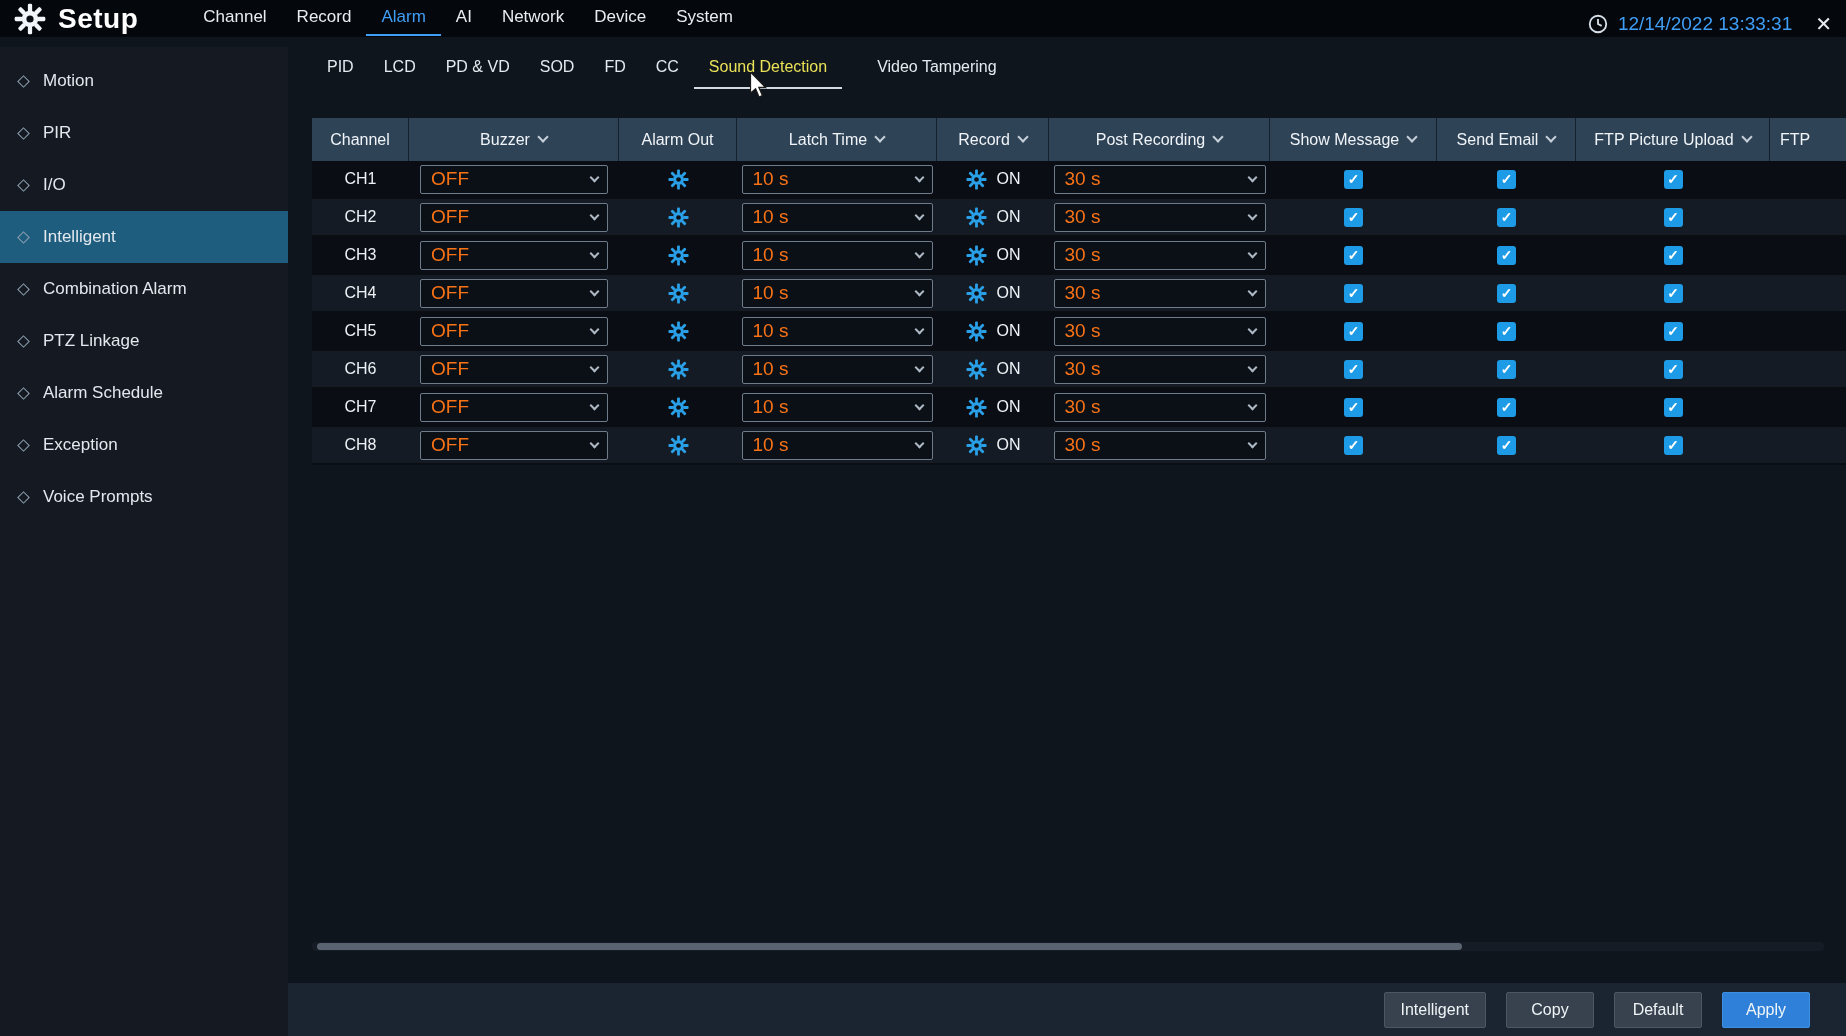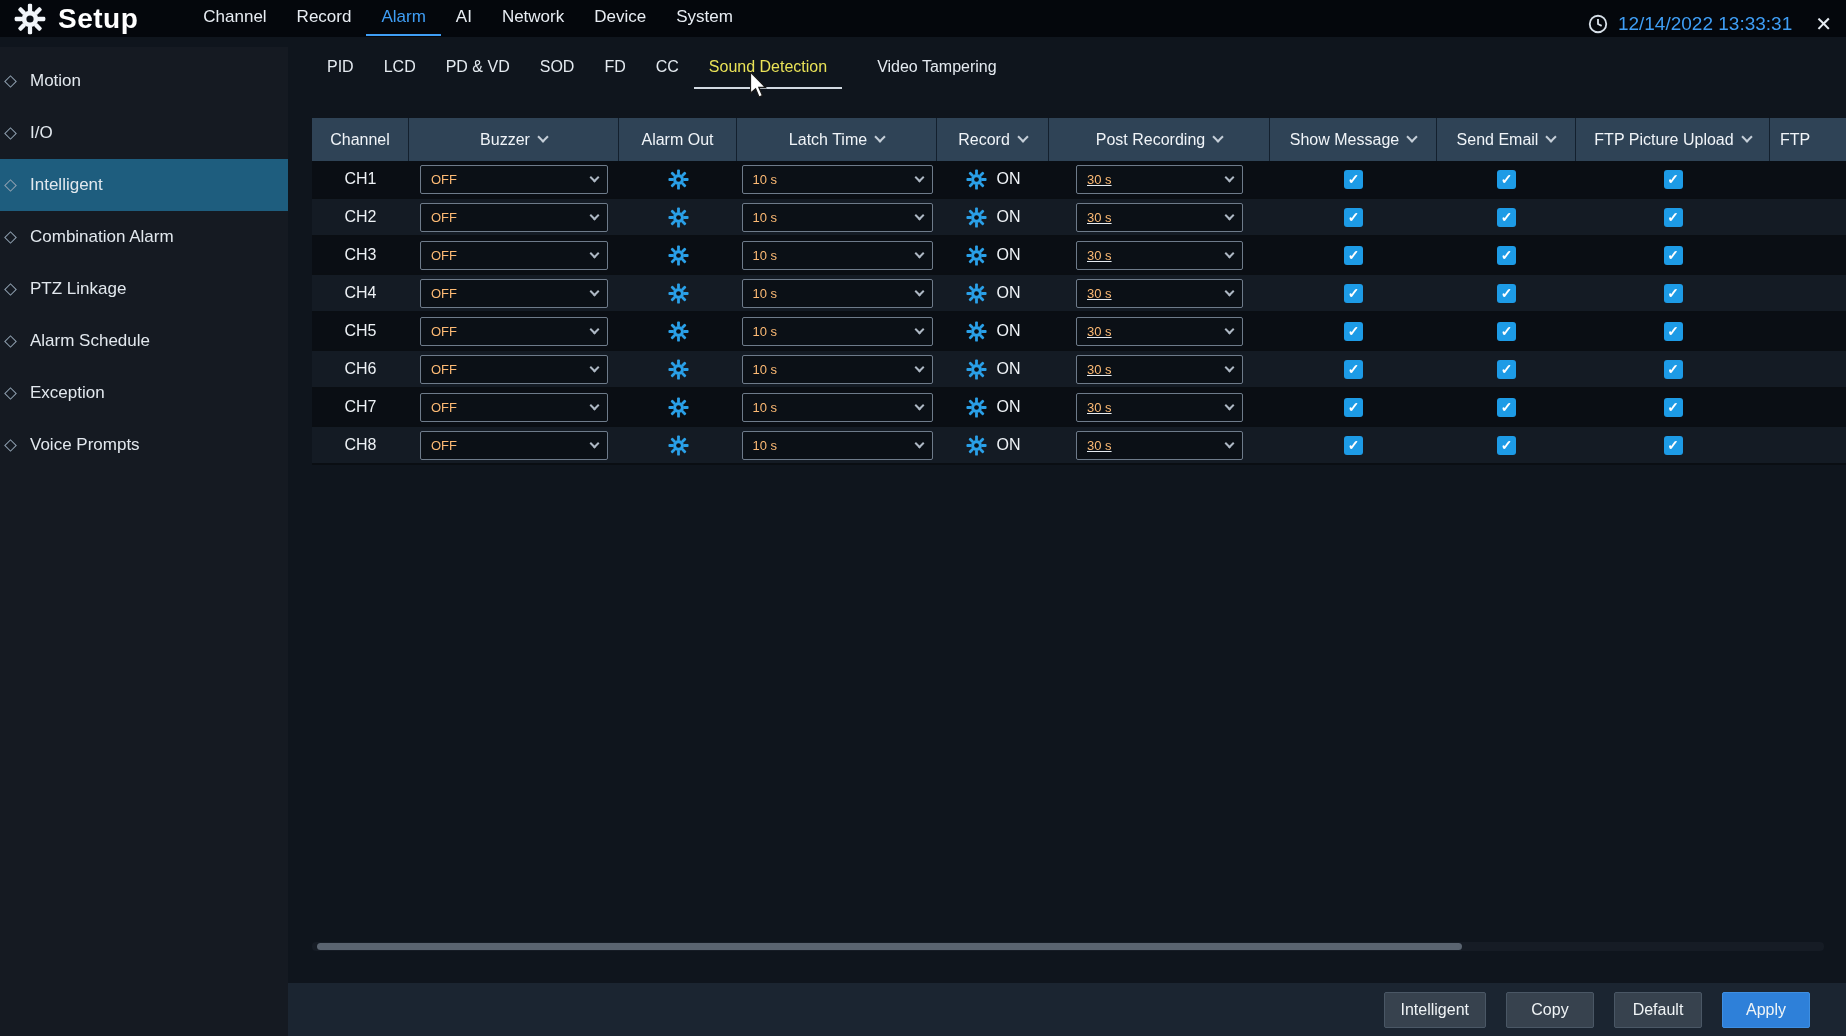--- a/index.html
+++ b/index.html
@@ -22,21 +22,21 @@
   .menu-item.active { color:var(--accent-blue,#3f9ef5); border-bottom-color:var(--accent-blue,#3f9ef5); }
   .topbar-right { position:absolute; right:14px; top:0; height:47px;
                   display:flex; align-items:center; gap:9px; }
   .datetime { font-size:19px; color:var(--accent-blue,#3f9ef5); }
   .close-x { font-size:20px; color:#e8eef4; margin-left:14px; cursor:pointer; line-height:1; }
 
   
   .sidebar { position:absolute; top:47px; left:0; width:288px; height:989px;
              background:#151a22; padding-top:8px; }
   .side-item { height:52px; display:flex; align-items:center; gap:15px;
-               padding-left:6px; font-size:17px; color:#e2e8ee; cursor:pointer; }
+               padding-left:19px; font-size:17px; color:#e2e8ee; cursor:pointer; }
   .side-item.active { background:#1e5d7e; }
   .side-icon { width:9px; height:9px; border:1.5px solid #8fa0b0; transform:rotate(45deg); flex:none; }
 
   
   .tabbar { position:absolute; left:288px; top:47px; width:1558px; height:42px;
             display:flex; padding-left:24px; }
   .tab { display:flex; align-items:center; font-size:16px; color:#e4eaf0;
          padding:8px 15px; border-bottom:2px solid transparent; cursor:pointer; white-space:nowrap; }
   .tab.active { color:var(--tab-yellow,#e9e257); border-bottom-color:#d2dae2; }
   .tab:last-child { margin-left:20px; }
@@ -52,22 +52,22 @@
   .chev { width:8px; height:8px; border-right:2px solid #c6cfd9; border-bottom:2px solid #c6cfd9;
           transform:rotate(45deg); margin-top:-5px; flex:none; }
   .trow { height:38px; border-bottom:2px solid #0a0e13; }
   .trow:nth-child(odd) { background:#0a0e14; }
   .trow:nth-child(even) { background:#141b24; }
   .td { display:flex; align-items:center; justify-content:center; height:100%; }
   .channel-label { font-size:16px; color:#eef2f6; }
   .dropdown { display:flex; align-items:center; justify-content:space-between; height:29px;
               background:#0b1016; border:1px solid #6e7b8a; border-radius:2px;
               padding:0 9px 0 10px; cursor:pointer; }
-  .dd-buzzer { width:188px; } .dd-latch { width:191px;gap:16px; } .dd-post { width:167px;text-decoration:underline; }
-  .dd-value { font-size:13px; color:#fdba74; }
+  .dd-buzzer { width:188px; } .dd-latch { width:191px;gap:16px; } .dd-post { width:212px; }
+  .dd-value { font-size:19px; color:#f97316; }
   .dropdown .chev { width:7px; height:7px; border-color:#aeb8c4; margin-top:-3px; }
   .gear-btn { display:flex; cursor:pointer; }
   .on-label { font-size:16px; color:#f0f4f8; margin-left:10px;text-align:center; }
   .checkbox { width:19px; height:19px; background:var(--checkbox-blue,#1d9be6); border-radius:3px;
               display:flex; align-items:center; justify-content:center; cursor:pointer; }
   .tick { color:#fff; font-size:14px; font-weight:bold; line-height:1; }
 
   
   .hscroll { position:absolute; left:312px; top:942px; width:1512px; height:9px;
              background:#161c25; border-radius:4px; cursor:pointer; }
@@ -130,20 +130,24 @@
   </div>
 </div>
 
 <div class="sidebar">
     <div class="side-item">
       <span class="side-icon"></span>
       <span class="side-label">Motion</span>
     </div>
     <div class="side-item">
       <span class="side-icon"></span>
+      <span class="side-label">PIR</span>
+    </div>
+    <div class="side-item">
+      <span class="side-icon"></span>
       <span class="side-label">I/O</span>
     </div>
     <div class="side-item active">
       <span class="side-icon"></span>
       <span class="side-label">Intelligent</span>
     </div>
     <div class="side-item">
       <span class="side-icon"></span>
       <span class="side-label">Combination Alarm</span>
     </div>

